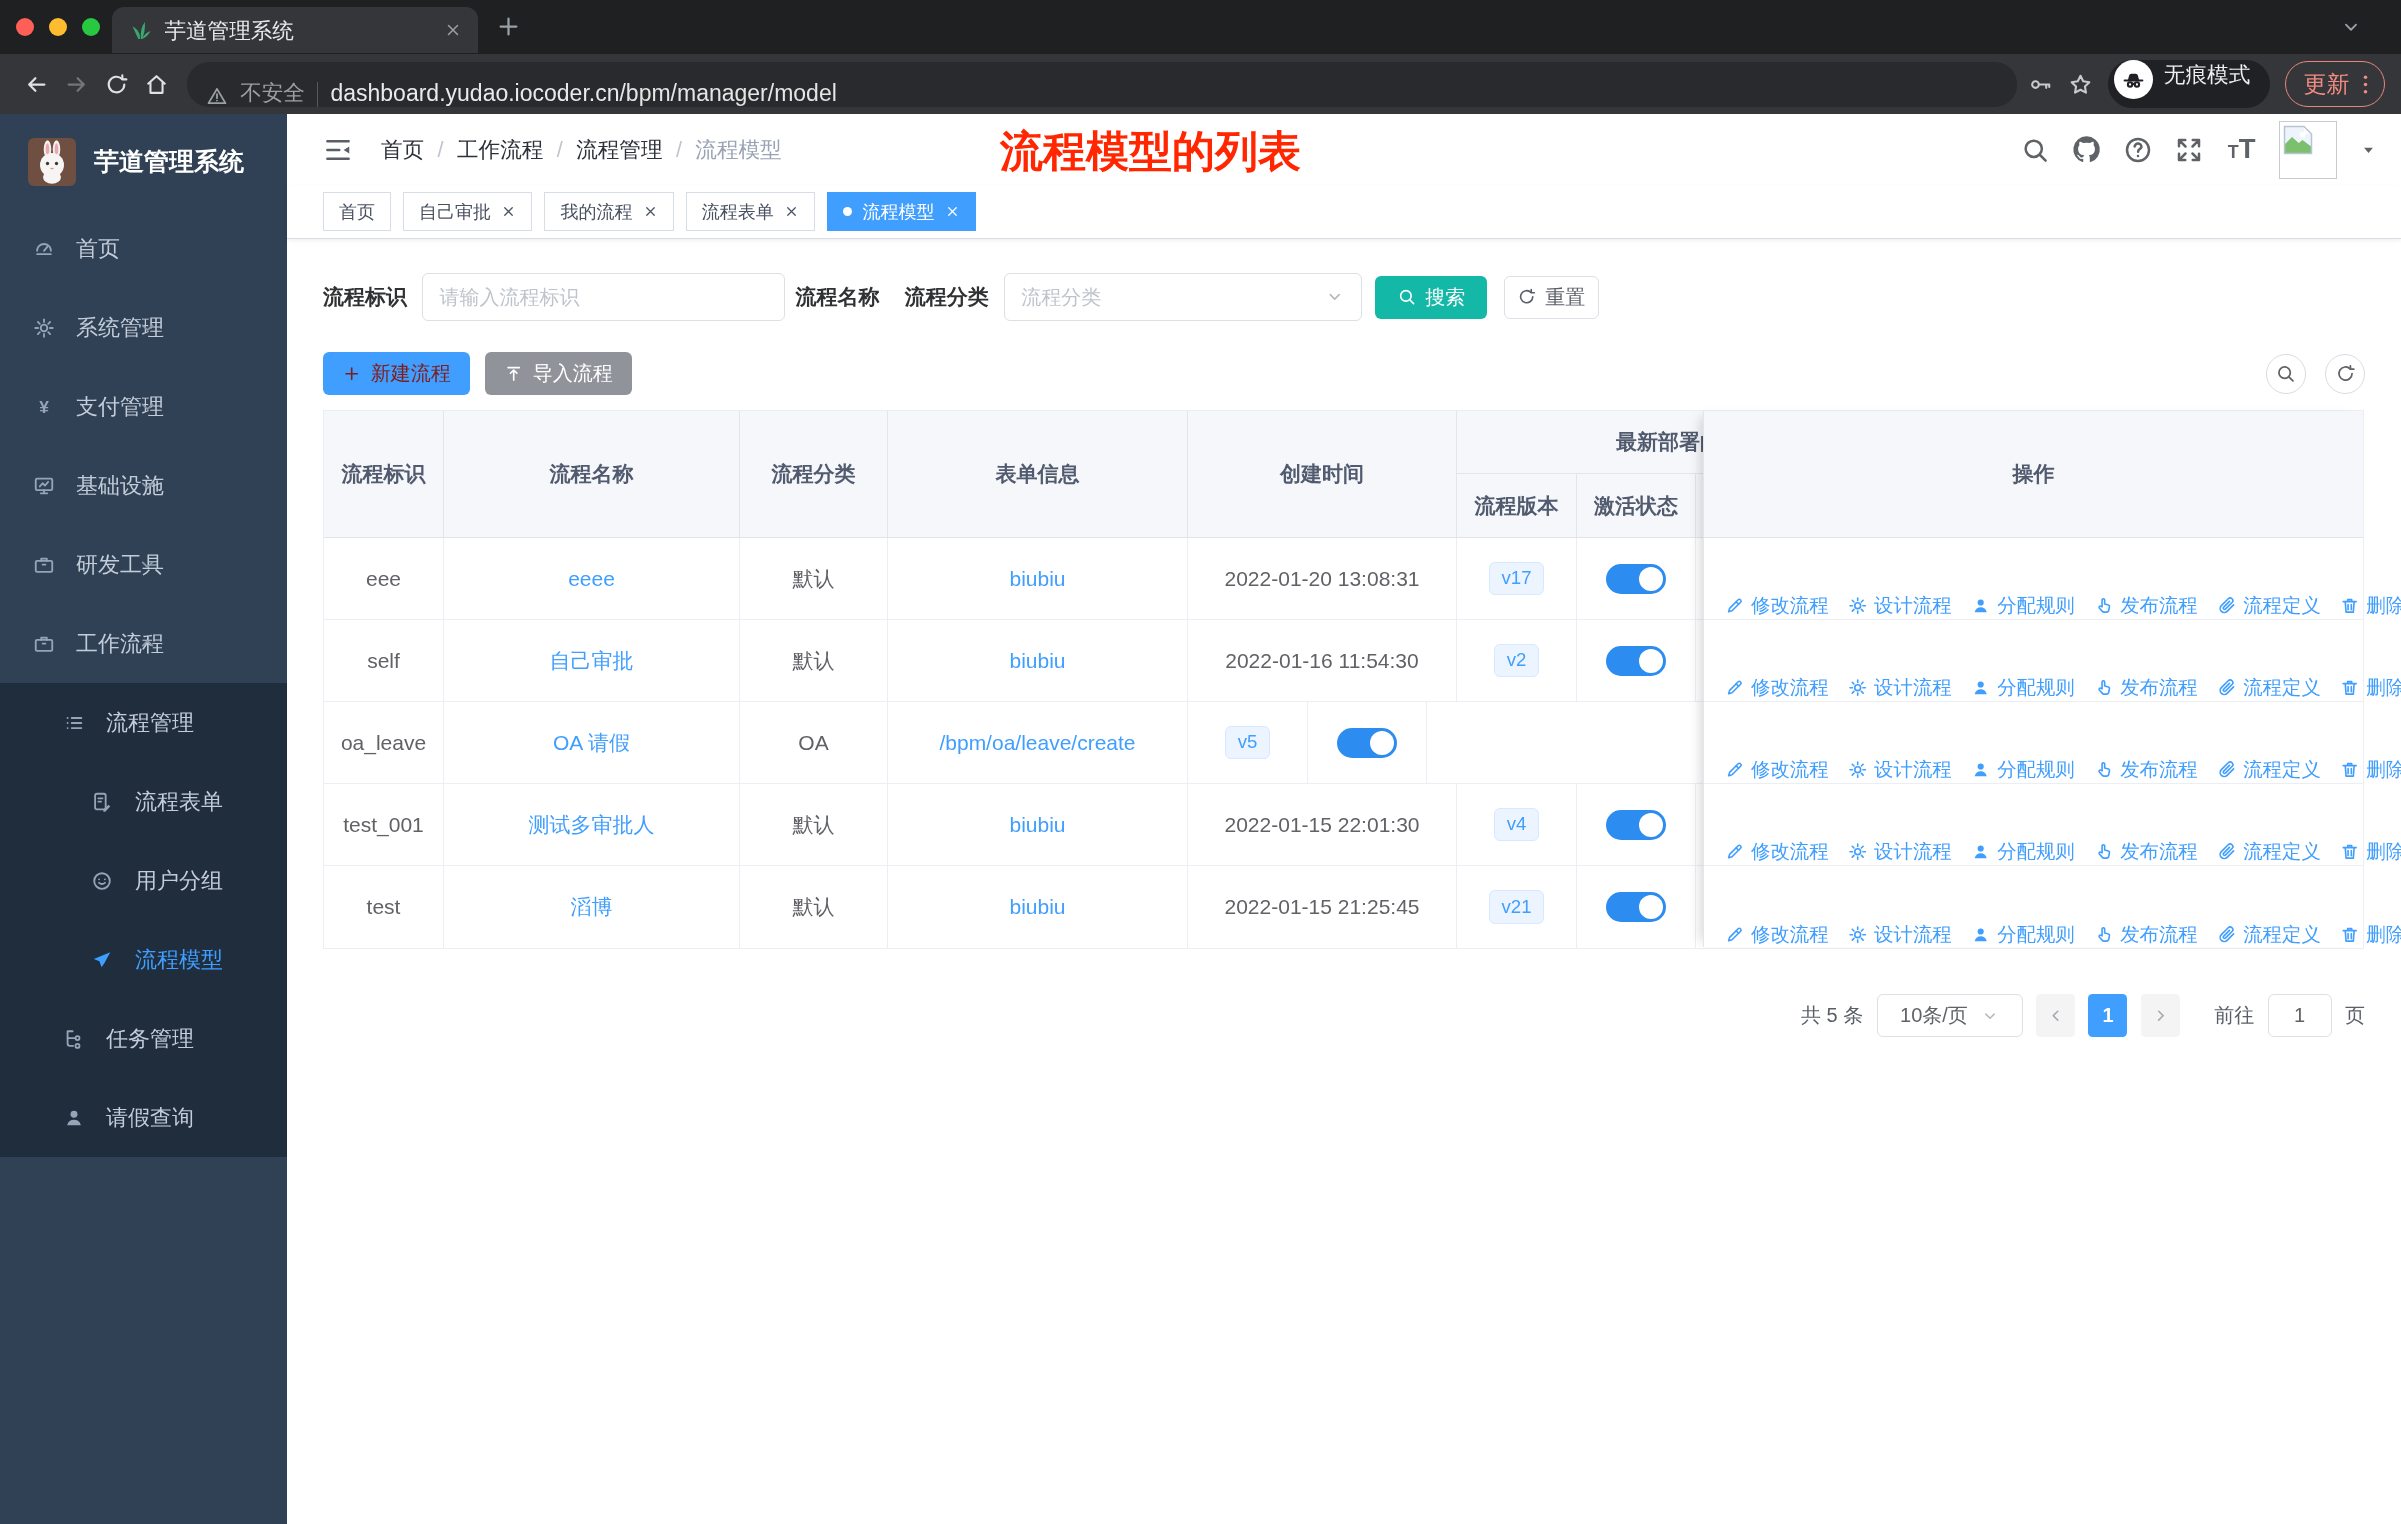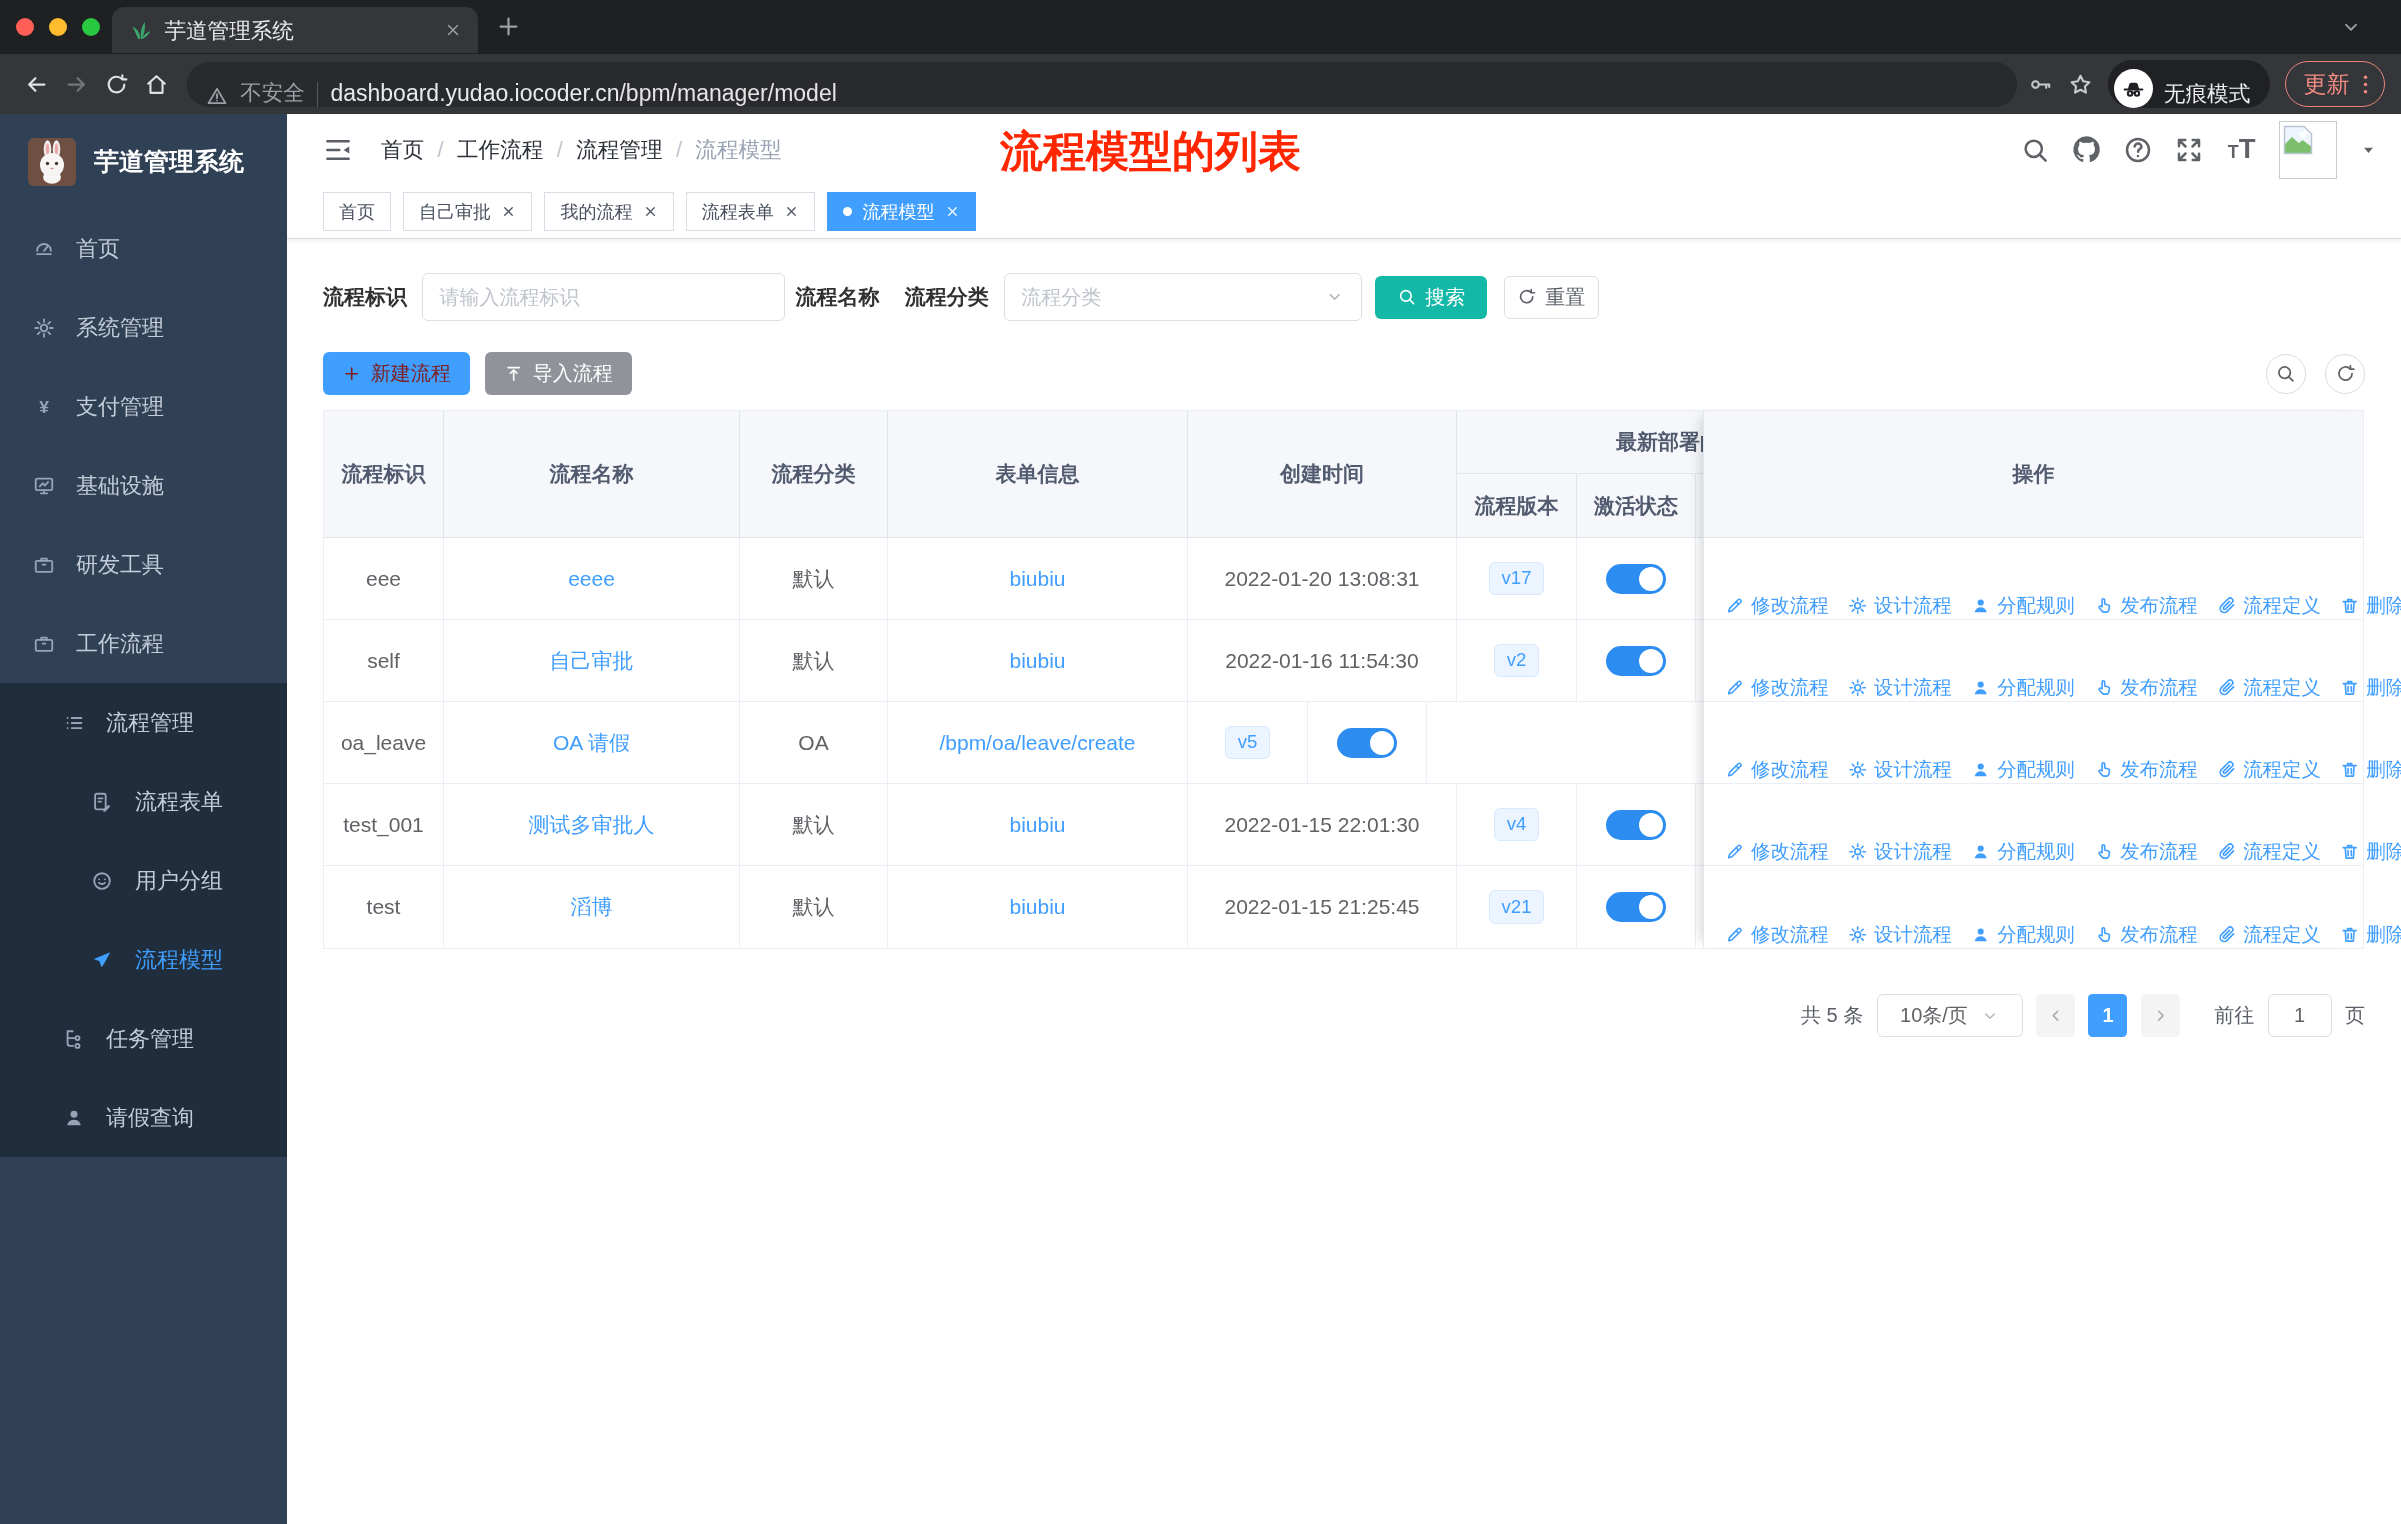--- a/index.html
+++ b/index.html
@@ -18,21 +18,21 @@
 .strip-chev{position:absolute;right:39px;top:16.4px;color:#9aa0a6}
 .toolbar{height:60px;background:#35363a;display:flex;align-items:center;padding:0 16.4px}
 .nav-ic{width:40px;height:40px;display:flex;align-items:center;justify-content:center;color:#dfe1e5}
 .nav-ic.dim{color:#72767b}
 .urlbar{flex:1;height:45px;background:#282a2d;border-radius:22px;display:flex;align-items:flex-end;padding:0 19.4px;margin:0 10.4px;gap:12px;min-width:0}
 .sec-label{color:#9aa0a6;font-size:21.6px;white-space:nowrap}
 .url-div{width:1.5px;height:25px;background:#55585c}
 .url{font-size:23px;color:#e8eaed;white-space:nowrap;overflow:hidden}
 .url .path{color:#e5e5e5}
 .right-ics{display:flex;align-items:center;gap:15px;color:#c7cacf}
-.incog{height:48px;background:#202124;border-radius:24px;display:flex;align-items:flex-end;gap:11px;padding:0 19.4px 0 6px;color:#eceef0;font-size:21.6px;white-space:nowrap}
+.incog{height:48px;background:#202124;border-radius:24px;display:flex;align-items:flex-start;gap:11px;padding:0 19.4px 0 6px;color:#eceef0;font-size:21.6px;white-space:nowrap}
 .incog-badge{width:39px;height:39px;border-radius:50%;background:#fff;color:#202124;display:flex;align-items:center;justify-content:center}
 .update{height:46px;border:1.5px solid #e8867c;border-radius:24px;color:#f28b82;display:flex;align-items:center;padding:0 6px 0 18px;font-size:23px;gap:3px}
 
 .app{display:flex;height:1411px}
 .sidebar{width:287px;background:#304156;flex:none;overflow:hidden}
 .logo-row{height:95px;display:flex;align-items:center;gap:18px;padding-left:28px}
 .logo-title{font-size:25px;font-weight:bold;color:#fff;white-space:nowrap}
 .side-item{height:79px;display:flex;align-items:center;position:relative;font-size:22px;color:#c3ccd9;cursor:pointer;white-space:nowrap}
 .side-item .icon{position:absolute;color:#97a3b7}
 .side-item .chev{position:absolute;right:25px;color:#8b98ab}

